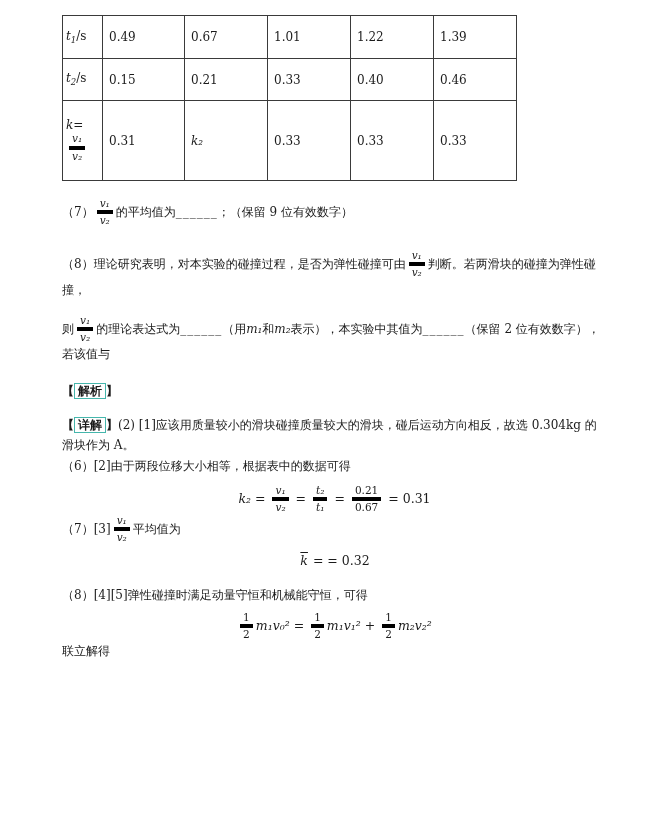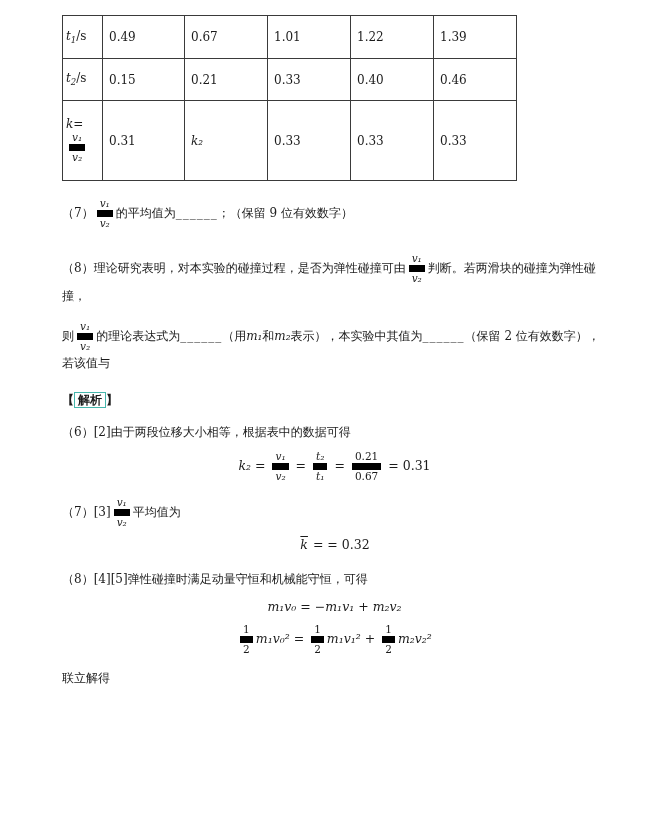--- a/index.html
+++ b/index.html
@@ -25,37 +25,37 @@
   .r2 { height: 42px; }
   .r3 { height: 80px; }
   .cell-low { vertical-align: bottom; padding-bottom: 10px; }
   sub.sub { font-size: 8.5px; font-style: italic; }
 
   
   .para { line-height: 1.7; }
   .mt6  { margin-top: 6px; }
   .mt8  { margin-top: 8px; }
   .mt10 { margin-top: 14px; }
-  .mt12 { margin-top: 12px; }
+  .mt12 { }
   .mt14 { margin-top: 14px; }
   .mt16 { margin-top: 16px; }
   .mt18 { margin-top: 18px; }
   .mt22 { margin-top: 22px; }
   .mt24 { margin-top: 24px; }
 
   .var { font-style: italic; font-family: "DejaVu Serif", "Liberation Serif", serif; }
   .blank { letter-spacing: 1px; }
 
   
   .frac {
     display: inline-flex; flex-direction: column; align-items: center;
     vertical-align: middle; line-height: 1.25; margin: 0 3px;
     font-size: 10.5px;
   }
-  .frac .fnum { border-bottom: 7px solid #000000; padding: 0 3px; text-align: right; }
+  .frac .fnum { border-bottom: 4px solid #000000; padding: 0 3px; text-align: right; }
   .frac .fden { padding: 0 3px; text-align: right; }
 
   
   .eq { text-align: center; font-size: 12.5px; line-height: 1.6; }
   .math-italic { font-style: italic; }
   .kbar { text-decoration: overline; padding: 0 1px; }
 
   
   .tag-bracket { font-weight: bold; }
   .tag-box { border: 1px solid #45b6ac; padding: 0 3px; font-weight: bold; }
@@ -119,20 +119,21 @@
 
   <p class="para mt14"><span>则</span><span class="frac">
         <span class="fnum var">v₁</span>
         <span class="fden var">v₂</span>
       </span><span>的理论表达式为</span><span class="blank">______</span><span>（用</span><span class="var">m₁</span><span>和</span><span class="var">m₂</span><span>表示），本实验中其值为</span><span class="blank">______</span><span>（保留 2 位有效数字），若该值与</span></p>
 
 
 
   <p class="para mt16"><span class="tag-bracket">【</span><span class="tag-box">解析</span><span class="tag-bracket">】</span></p>
 
+  <p class="para mt14"><span class="tag-bracket">【</span><span class="tag-box">详解</span><span class="tag-bracket">】</span><span>(2) [1]应该用质量较小的滑块碰撞质量较大的滑块，碰后运动方向相反，故选 0.304kg 的滑块作为 A。</span></p>
 
   <p class="para mt12"><span>（6）[2]由于两段位移大小相等，根据表中的数据可得</span></p>
 
   <div class="eq mt8"><span class="var">k₂</span><span> = </span><span class="frac">
         <span class="fnum var">v₁</span>
         <span class="fden var">v₂</span>
       </span><span> = </span><span class="frac">
         <span class="fnum var">t₂</span>
         <span class="fden var">t₁</span>
       </span><span> = </span><span class="frac">
@@ -142,21 +143,20 @@
 
   <p class="para mt12"><span>（7）[3]</span><span class="frac">
         <span class="fnum var">v₁</span>
         <span class="fden var">v₂</span>
       </span><span>平均值为</span></p>
 
   <div class="eq mt6"><span class="var kbar">k</span><span> = </span><span> = 0.32</span></div>
 
   <p class="para mt10"><span>（8）[4][5]弹性碰撞时满足动量守恒和机械能守恒，可得</span></p>
 
-  <div class="eq mt8 math-italic"><span>m₁v₀ = −m₁v₁ + m₂v₂</span></div>
 
   <div class="eq mt6"><span class="frac">
         <span class="fnum">1</span>
         <span class="fden">2</span>
       </span><span class="var">m₁v₀² = </span><span class="frac">
         <span class="fnum">1</span>
         <span class="fden">2</span>
       </span><span class="var">m₁v₁² + </span><span class="frac">
         <span class="fnum">1</span>
         <span class="fden">2</span>

